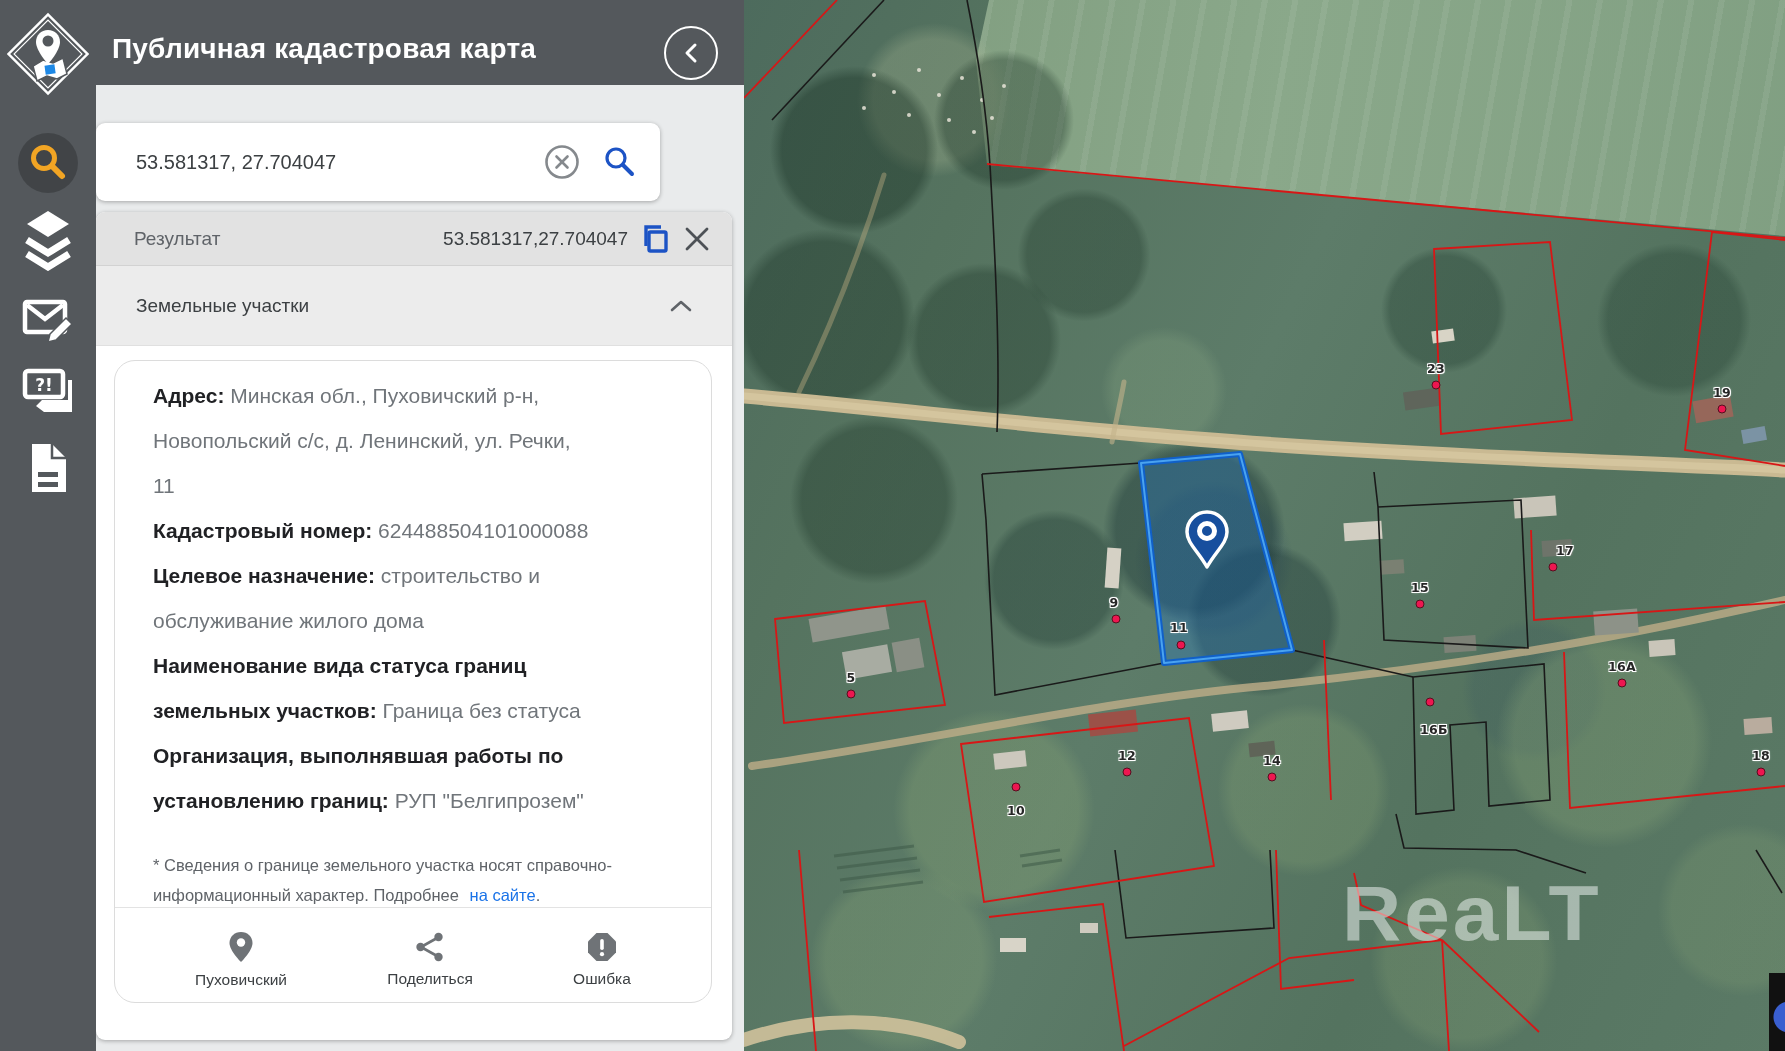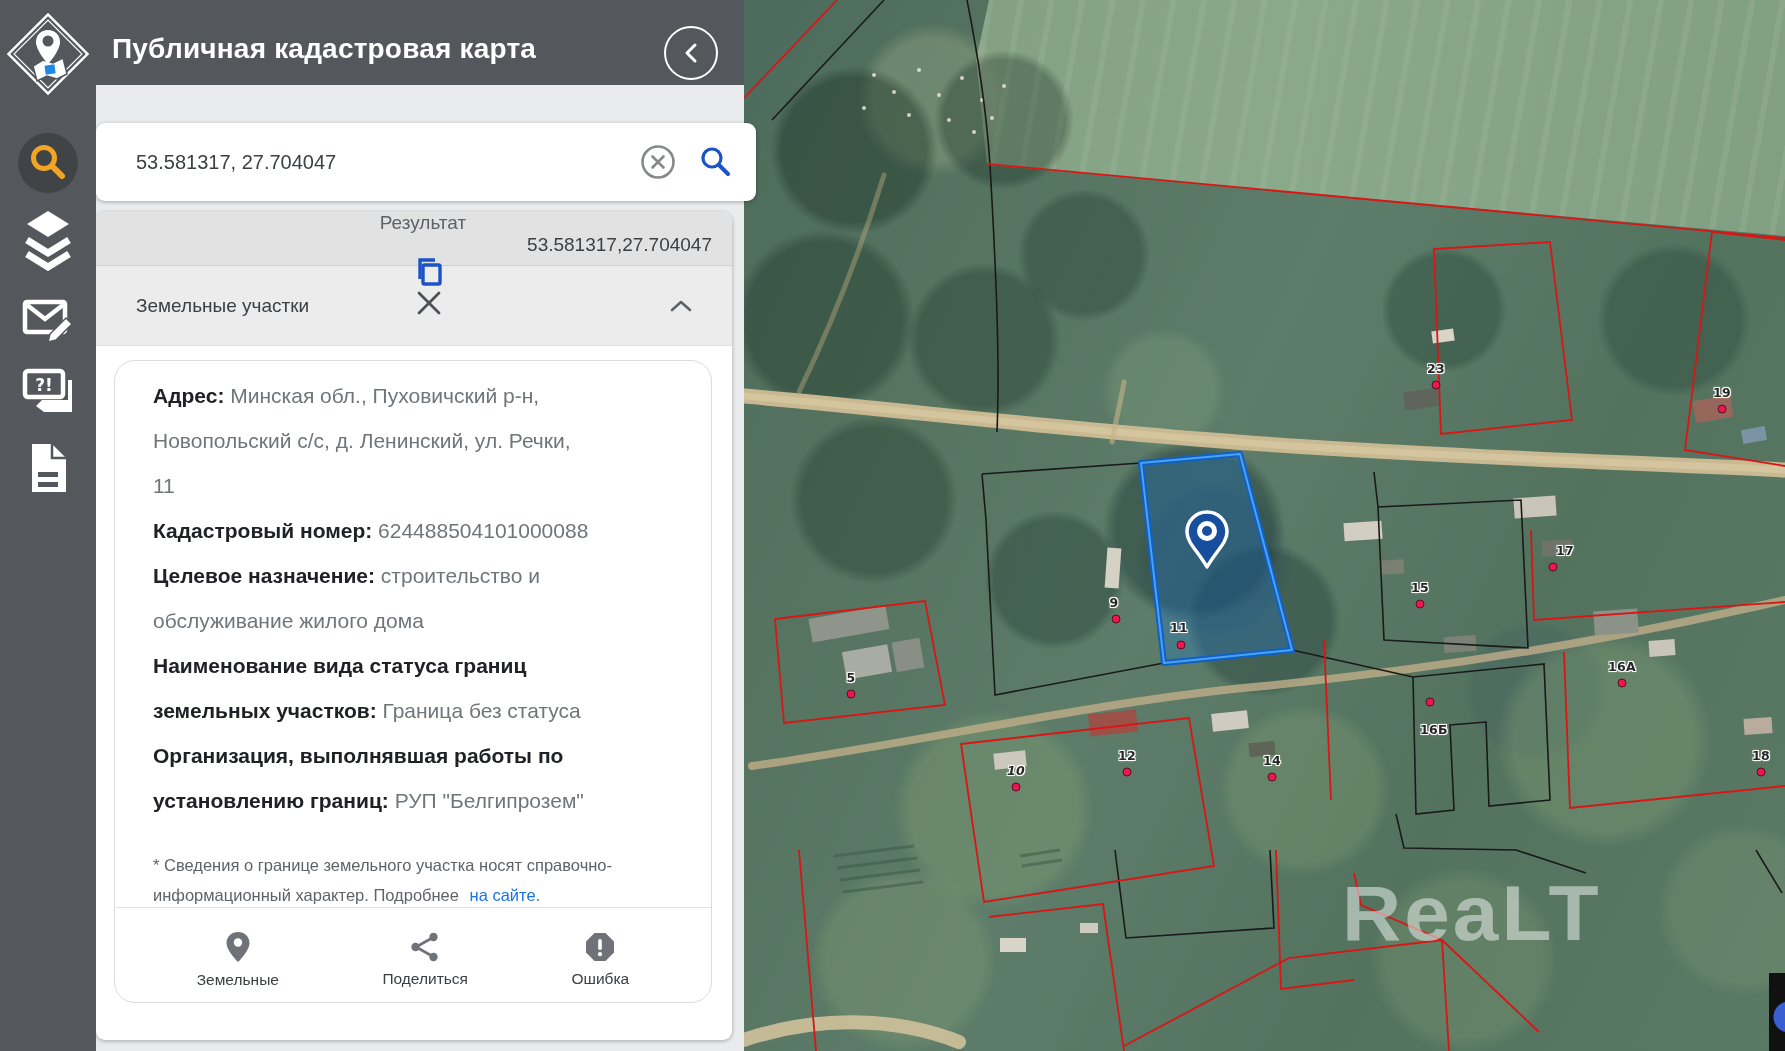--- a/index.html
+++ b/index.html
@@ -16,30 +16,30 @@
 
   
   .header{position:absolute;left:96px;top:0;width:648px;height:85px;background:#54585c;z-index:25;}
   .header h1{margin:0;position:absolute;left:16px;top:33px;font-size:28px;font-weight:700;color:#fff;letter-spacing:.2px;}
   .collapse{position:absolute;right:26px;top:26px;width:54px;height:54px;border-radius:50%;
             border:2px solid #fff;background:transparent;display:flex;align-items:center;justify-content:center;cursor:pointer;}
 
   
   .panel{position:absolute;left:96px;top:107px;width:648px;height:944px;background:#e9ebec;z-index:20;}
   .card{background:#fff;border-radius:9px;box-shadow:0 1px 4px rgba(0,0,0,.3);}
-  .search-card{position:absolute;left:0px;top:16px;width:660px;height:78px;display:flex;align-items:center;}
+  .search-card{position:absolute;left:0px;top:16px;width:564px;height:78px;display:flex;align-items:center;}
   .search-card input{flex:1;border:none;outline:none;font-size:20px;color:#3c4043;padding-left:40px;background:transparent;
                      font-family:"Liberation Sans",sans-serif;}
   .icon-btn{border:none;background:none;padding:0;cursor:pointer;display:flex;align-items:center;justify-content:center;}
   .clear-btn{margin-right:22px;}
   .go-btn{margin-right:24px;}
 
   .result-card{position:absolute;left:0px;top:105px;width:636px;height:828px;border-radius:9px;
                box-shadow:0 1px 4px rgba(0,0,0,.3);background:#fff;overflow:hidden;}
-  .result-bar{height:54px;background:#e2e2e2;border-bottom:1px solid #d2d2d2;display:flex;align-items:center;padding:0 20px 0 38px;flex-direction:column;}
+  .result-bar{height:54px;background:#e2e2e2;border-bottom:1px solid #d2d2d2;display:flex;align-items:center;padding:0 20px 0 38px;}
   .result-bar .rtitle{font-size:19px;color:#5f6368;}
   .result-bar .rcoords{margin-left:auto;font-size:19px;color:#3c4043;}
   .result-bar .icon-btn{margin-left:12px;}
   .section-row{height:80px;background:#ececec;border-bottom:1px solid #e0e0e0;display:flex;align-items:center;
                padding:0 40px 0 40px;cursor:pointer;}
   .section-row .stitle{font-size:19px;color:#3c4043;}
   .section-row svg{margin-left:auto;}
 
   .detail-card{margin:14px 20px 0 18px;border:1px solid #dcdcdc;border-radius:21px;height:643px;position:relative;background:#fff;}
   .fields{padding:12px 24px 0 38px;width:500px;}
@@ -221,21 +221,21 @@
           </div>
 
         <p class="note"><span>* Сведения о границе земельного участка носят справочно-информационный характер. Подробнее </span><a>на сайте</a><span>.</span></p>
 
         <div class="actions">
           <button class="action">
             <svg width="26" height="32" viewBox="0 0 26 32">
               <path d="M13 1 C6.4 1 1.5 5.9 1.5 12 C1.5 20 13 31 13 31 S24.5 20 24.5 12 C24.5 5.9 19.6 1 13 1 Z" fill="#6f7377"></path>
               <circle cx="13" cy="11.5" r="4.2" fill="#fff"></circle>
             </svg>
-            <span>Земельные</span>
+            <span>Пуховичский</span>
           </button>
           <button class="action">
             <svg width="30" height="30" viewBox="0 0 30 30">
               <circle cx="23.5" cy="5" r="4.2" fill="#6f7377"></circle>
               <circle cx="5.5" cy="15" r="4.2" fill="#6f7377"></circle>
               <circle cx="23.5" cy="25" r="4.2" fill="#6f7377"></circle>
               <line x1="6" y1="15" x2="23" y2="5.5" stroke="#6f7377" stroke-width="2.6"></line>
               <line x1="6" y1="15" x2="23" y2="24.5" stroke="#6f7377" stroke-width="2.6"></line>
             </svg>
             <span>Поделиться</span>
@@ -368,21 +368,21 @@
         <span class="plabel" style="left: 370px; top: 602px;">9</span>
         <span class="pdot" style="left: 372px; top: 619px;"></span>
         <span class="plabel" style="left: 435px; top: 627px;">11</span>
         <span class="pdot" style="left: 437px; top: 645px;"></span>
         <span class="plabel" style="left: 690px; top: 685px; margin-top: 44px;">16Б</span>
         <span class="pdot" style="left: 686px; top: 702px;"></span>
         <span class="plabel" style="left: 878px; top: 666px;">16А</span>
         <span class="pdot" style="left: 878px; top: 683px;"></span>
         <span class="plabel" style="left: 107px; top: 677px;">5</span>
         <span class="pdot" style="left: 107px; top: 694px;"></span>
-        <span class="plabel" style="left: 272px; top: 770px; font-style: italic;">10</span>
+        <span class="plabel" style="left: 272px; top: 810px;">10</span>
         <span class="pdot" style="left: 272px; top: 787px;"></span>
         <span class="plabel" style="left: 383px; top: 755px;">12</span>
         <span class="pdot" style="left: 383px; top: 772px;"></span>
         <span class="plabel" style="left: 528px; top: 760px;">14</span>
         <span class="pdot" style="left: 528px; top: 777px;"></span>
         <span class="plabel" style="left: 1017px; top: 755px;">18</span>
         <span class="pdot" style="left: 1017px; top: 772px;"></span>
       </div>
 
     <div class="watermark">ReaLT</div>

